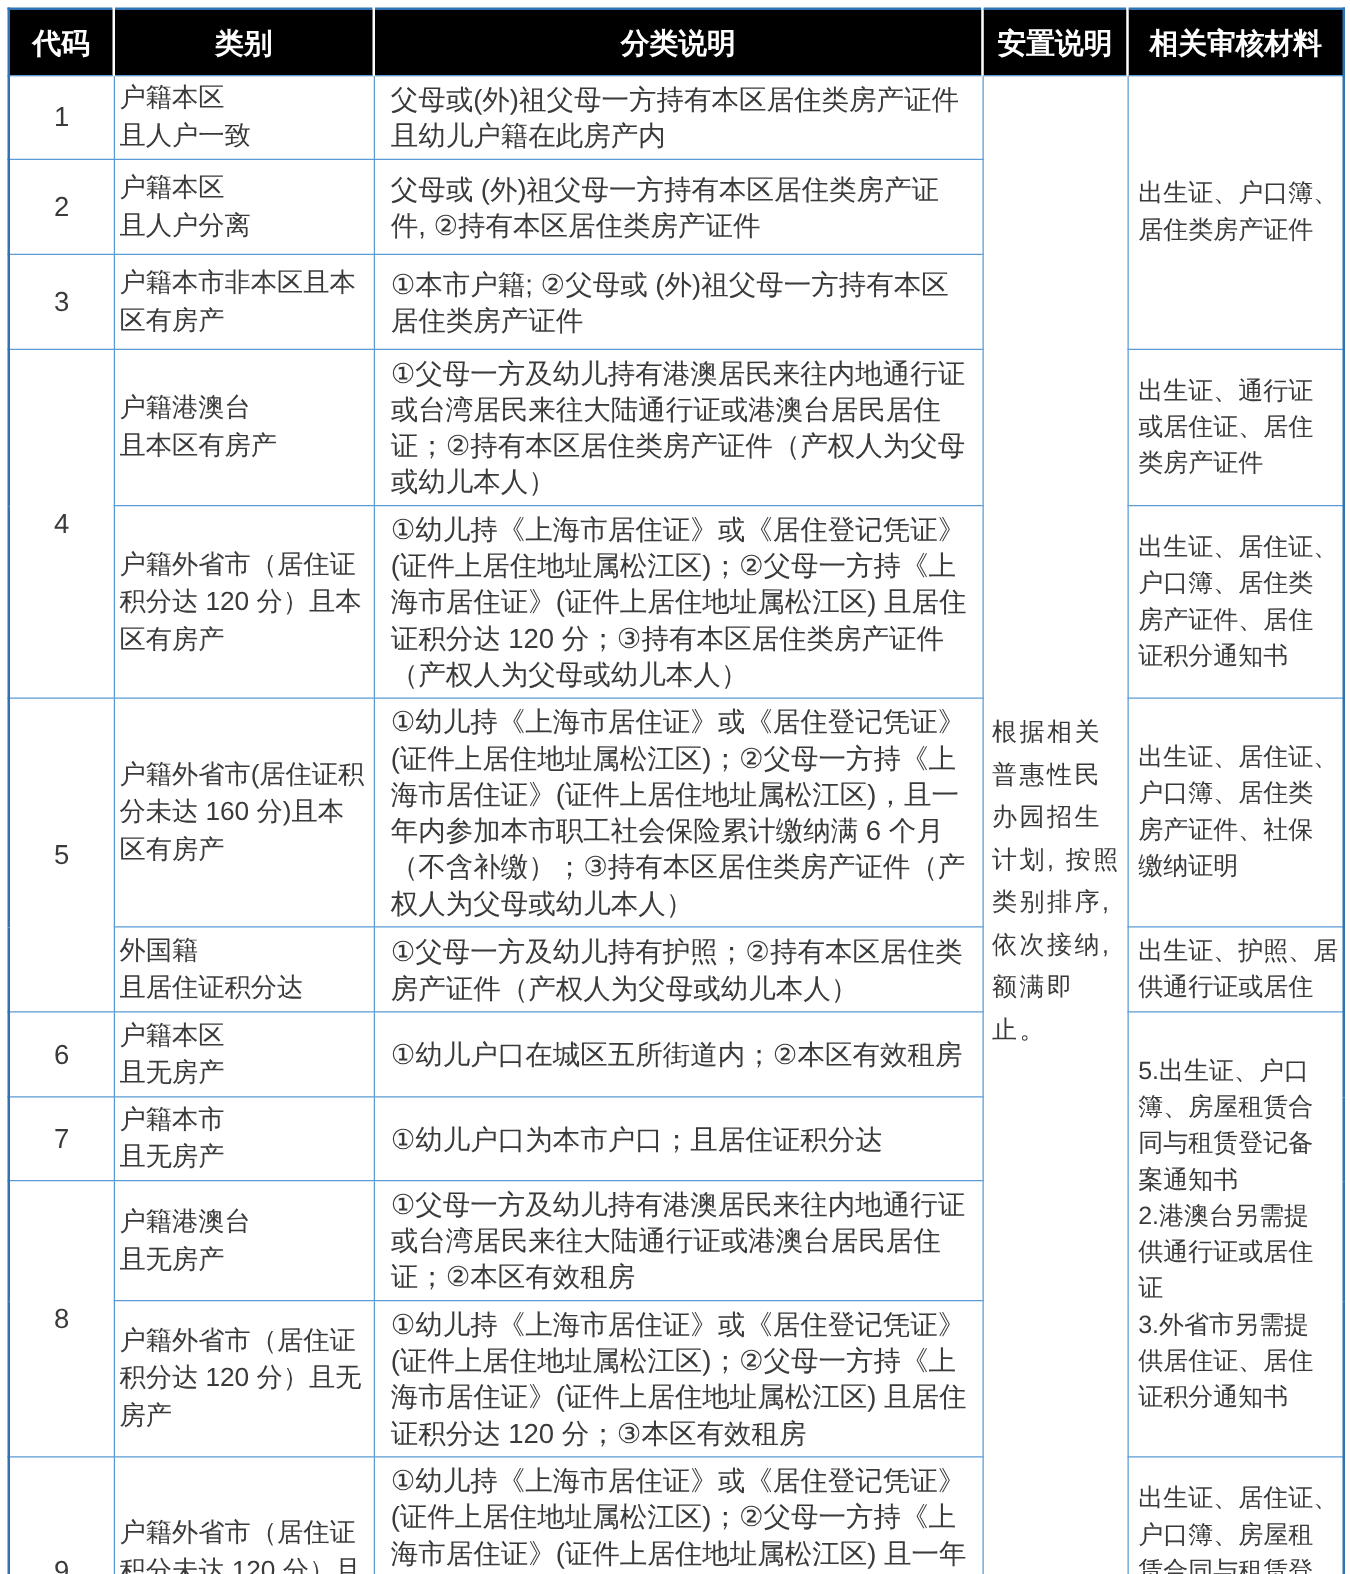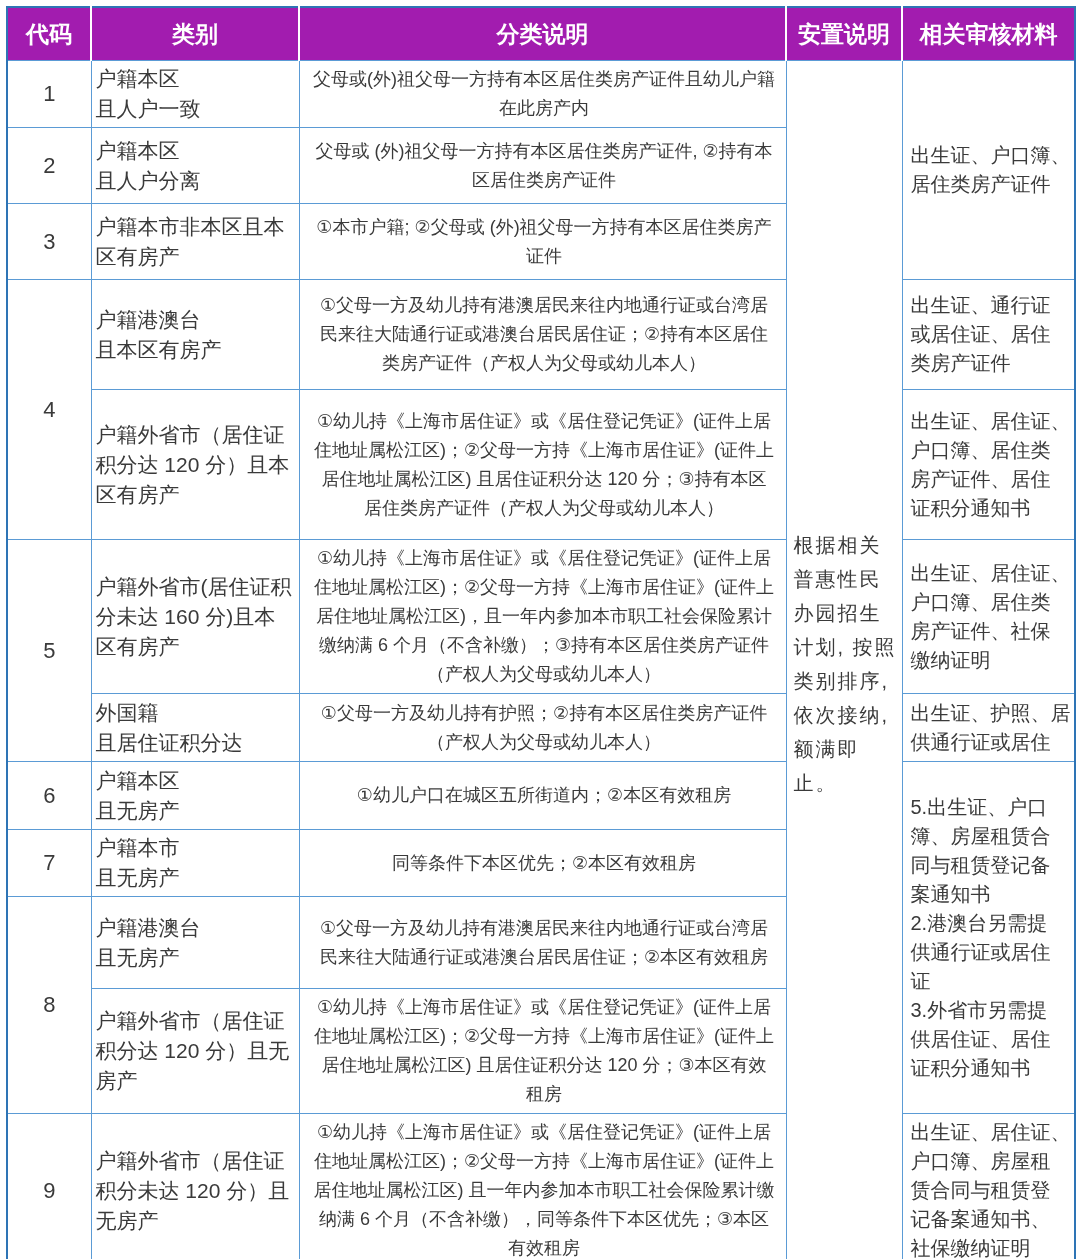--- a/index.html
+++ b/index.html
@@ -5,21 +5,21 @@
   html, body { margin: 0; padding: 0; background: #ffffff; }
   body { font-family: "Liberation Sans", "DejaVu Sans", sans-serif; color: #3a3a3a; }
   .page { width: 1080px; box-sizing: border-box; padding: 6px; }
   table.cat-table {
     width: 1068px;
     table-layout: fixed;
     border-collapse: collapse;
     border: 2.5px solid #2E74B5;
   }
   .cat-table th {
-    background: #a21caf;
+    background: #000000;
     color: #ffffff;
     font-weight: bold;
     font-size: 23px;
     text-align: center;
     vertical-align: middle;
     height: 48px;
     padding: 2px;
     border-left: 2px solid #ffffff;
     border-bottom: 1.5px solid #5B9BD5;
   }
@@ -35,22 +35,22 @@
     padding: 2px;
   }
   td.col-cat {
     text-align: left;
     font-size: 21px;
     line-height: 30px;
     white-space: pre-line;
     padding: 3px 4px;
   }
   td.col-desc {
-    text-align: center;
-    font-size: 18px;
+    text-align: left;
+    font-size: 22px;
     line-height: 29px;
     padding: 4px 10px 4px 13px;
   }
   td.col-place {
     text-align: left;
     font-size: 20px;
     line-height: 34px;
     letter-spacing: 2px;
     white-space: pre-line;
     padding: 2px 4px 2px 7px;
@@ -162,21 +162,21 @@
 供通行证或居住
 证
 3.外省市另需提
 供居住证、居住
 证积分通知书</td>
       </tr>
       <tr style="height:64px">
         <td class="col-code">7</td>
         <td class="col-cat">户籍本市
 且无房产</td>
-        <td class="col-desc">同等条件下本区优先；②本区有效租房</td>
+        <td class="col-desc">①幼儿户口为本市户口；且居住证积分达</td>
       </tr>
       <tr style="height:92px">
         <td class="col-code" rowspan="2">8</td>
         <td class="col-cat">户籍港澳台
 且无房产</td>
         <td class="col-desc">①父母一方及幼儿持有港澳居民来往内地通行证或台湾居民来往大陆通行证或港澳台居民居住证；②本区有效租房</td>
       </tr>
       <tr style="height:122px">
         <td class="col-cat">户籍外省市（居住证
 积分达 120 分）且无

